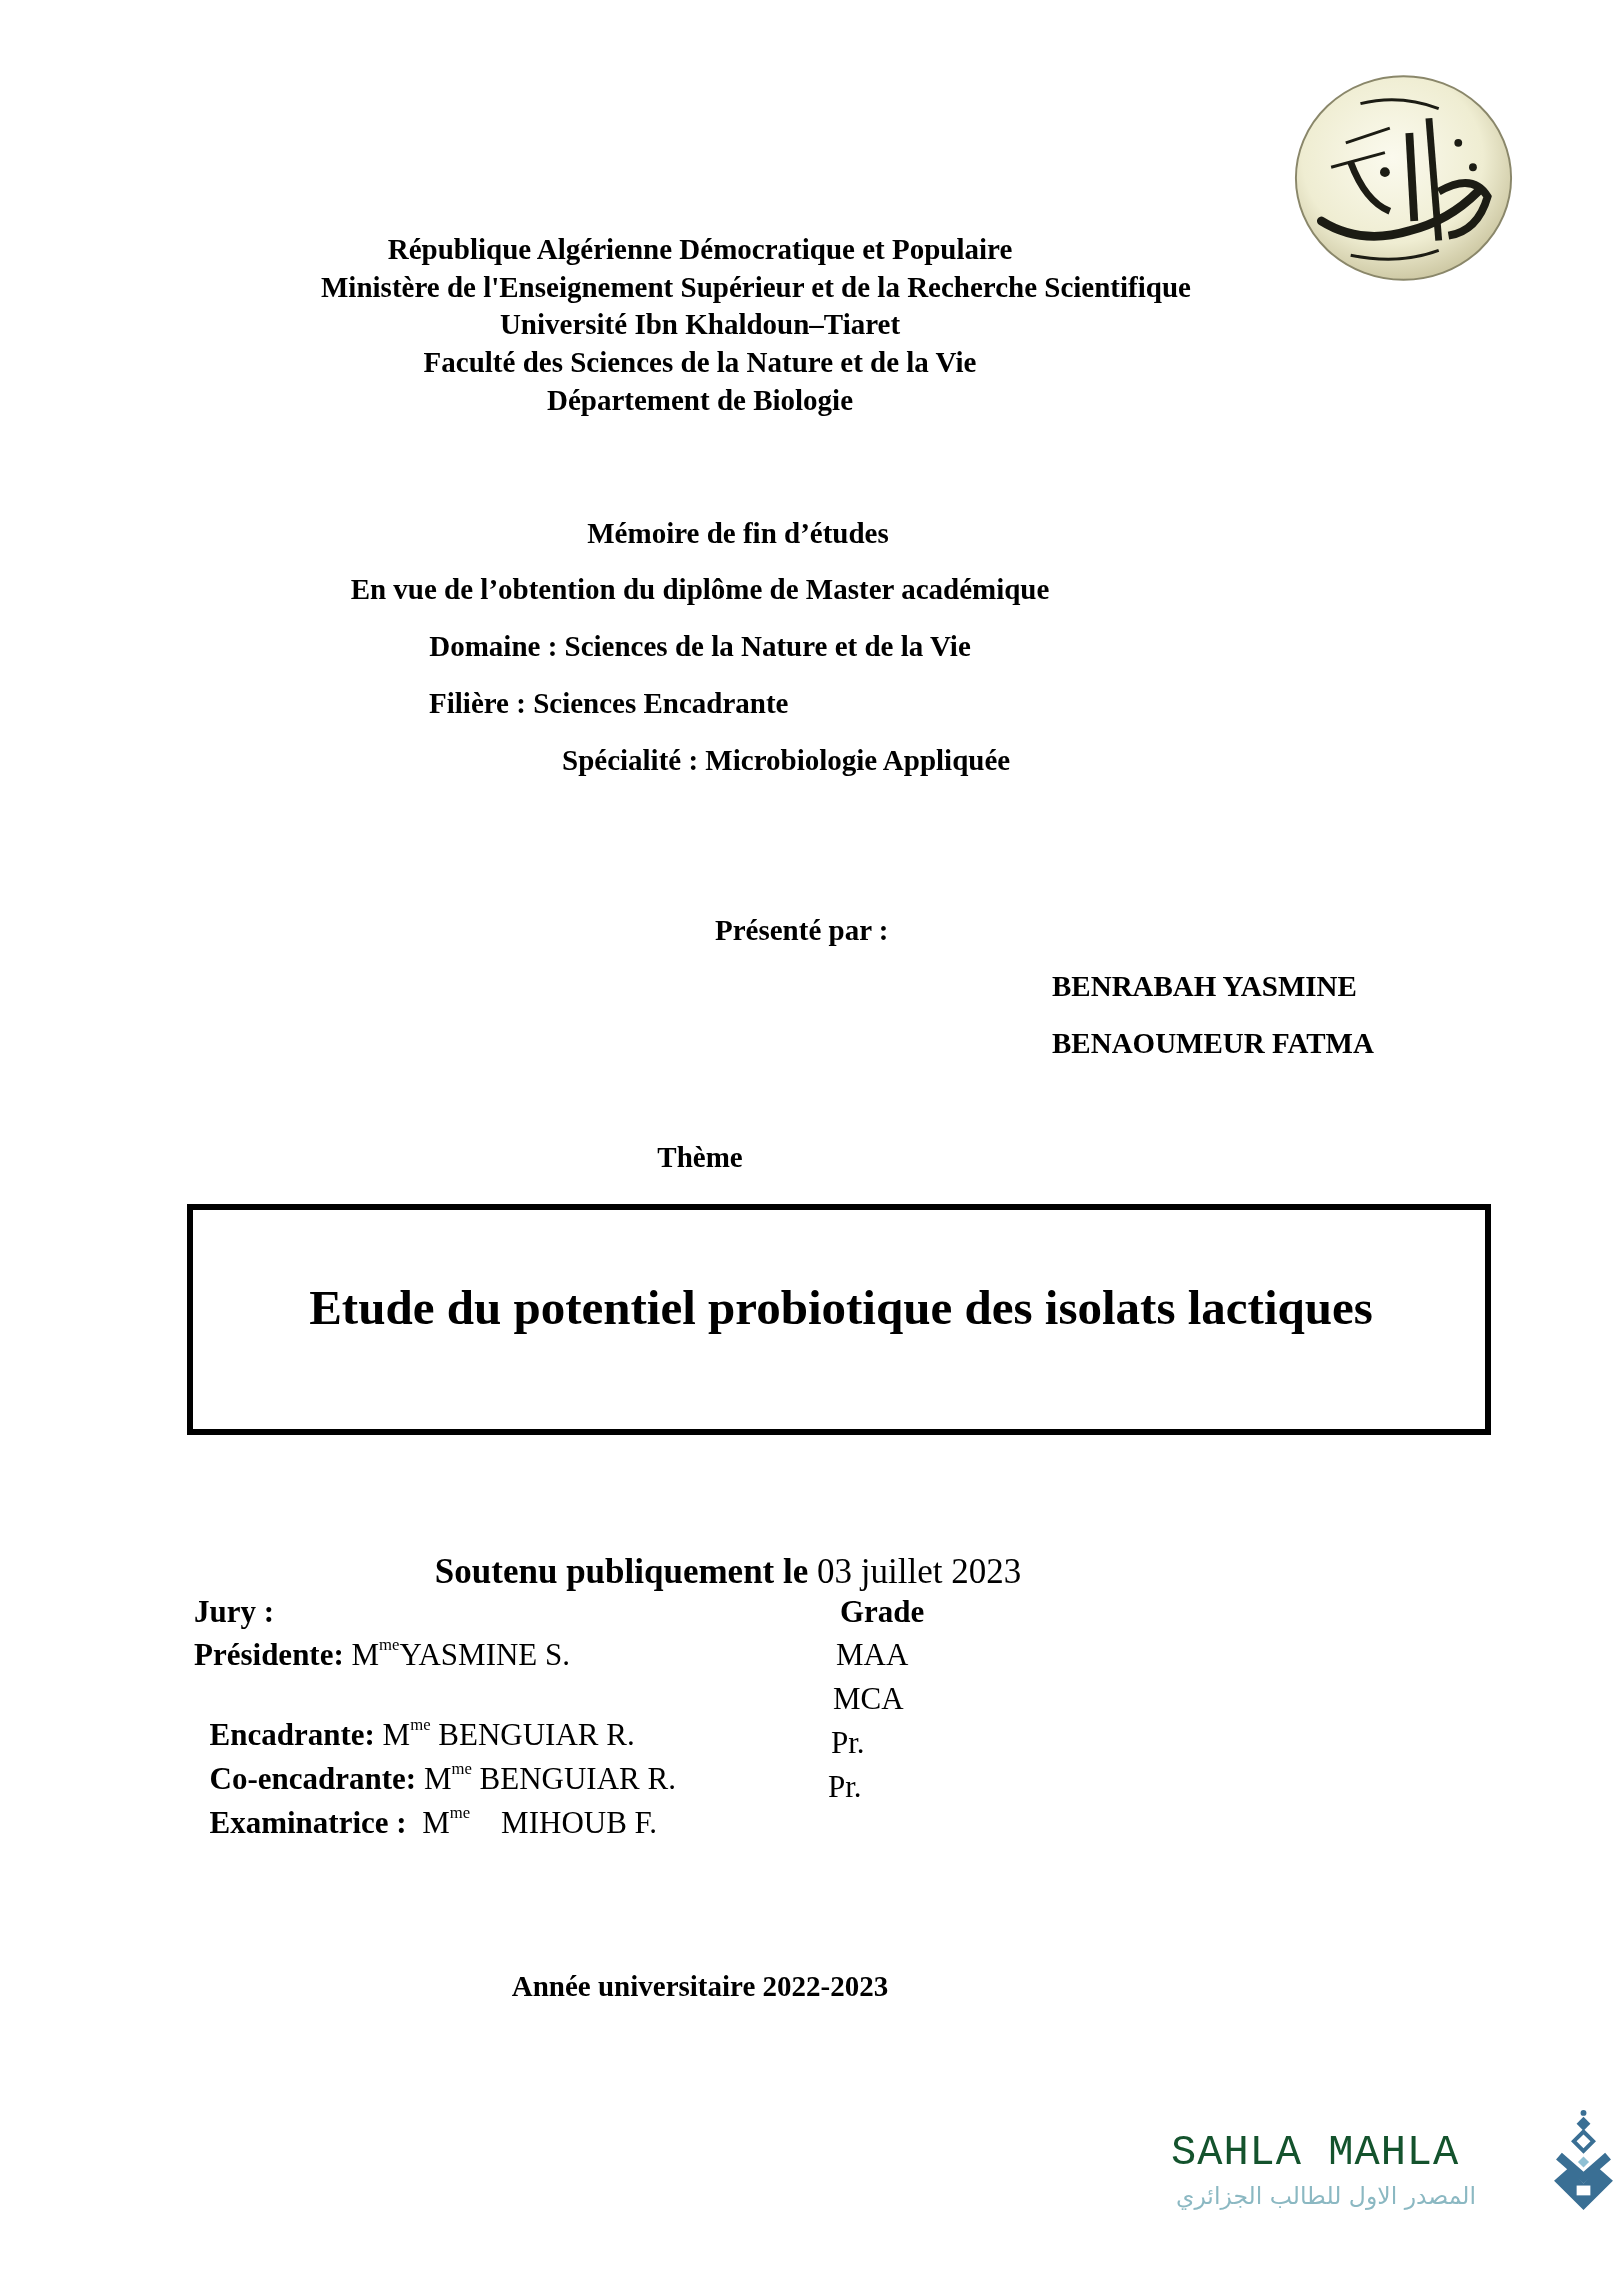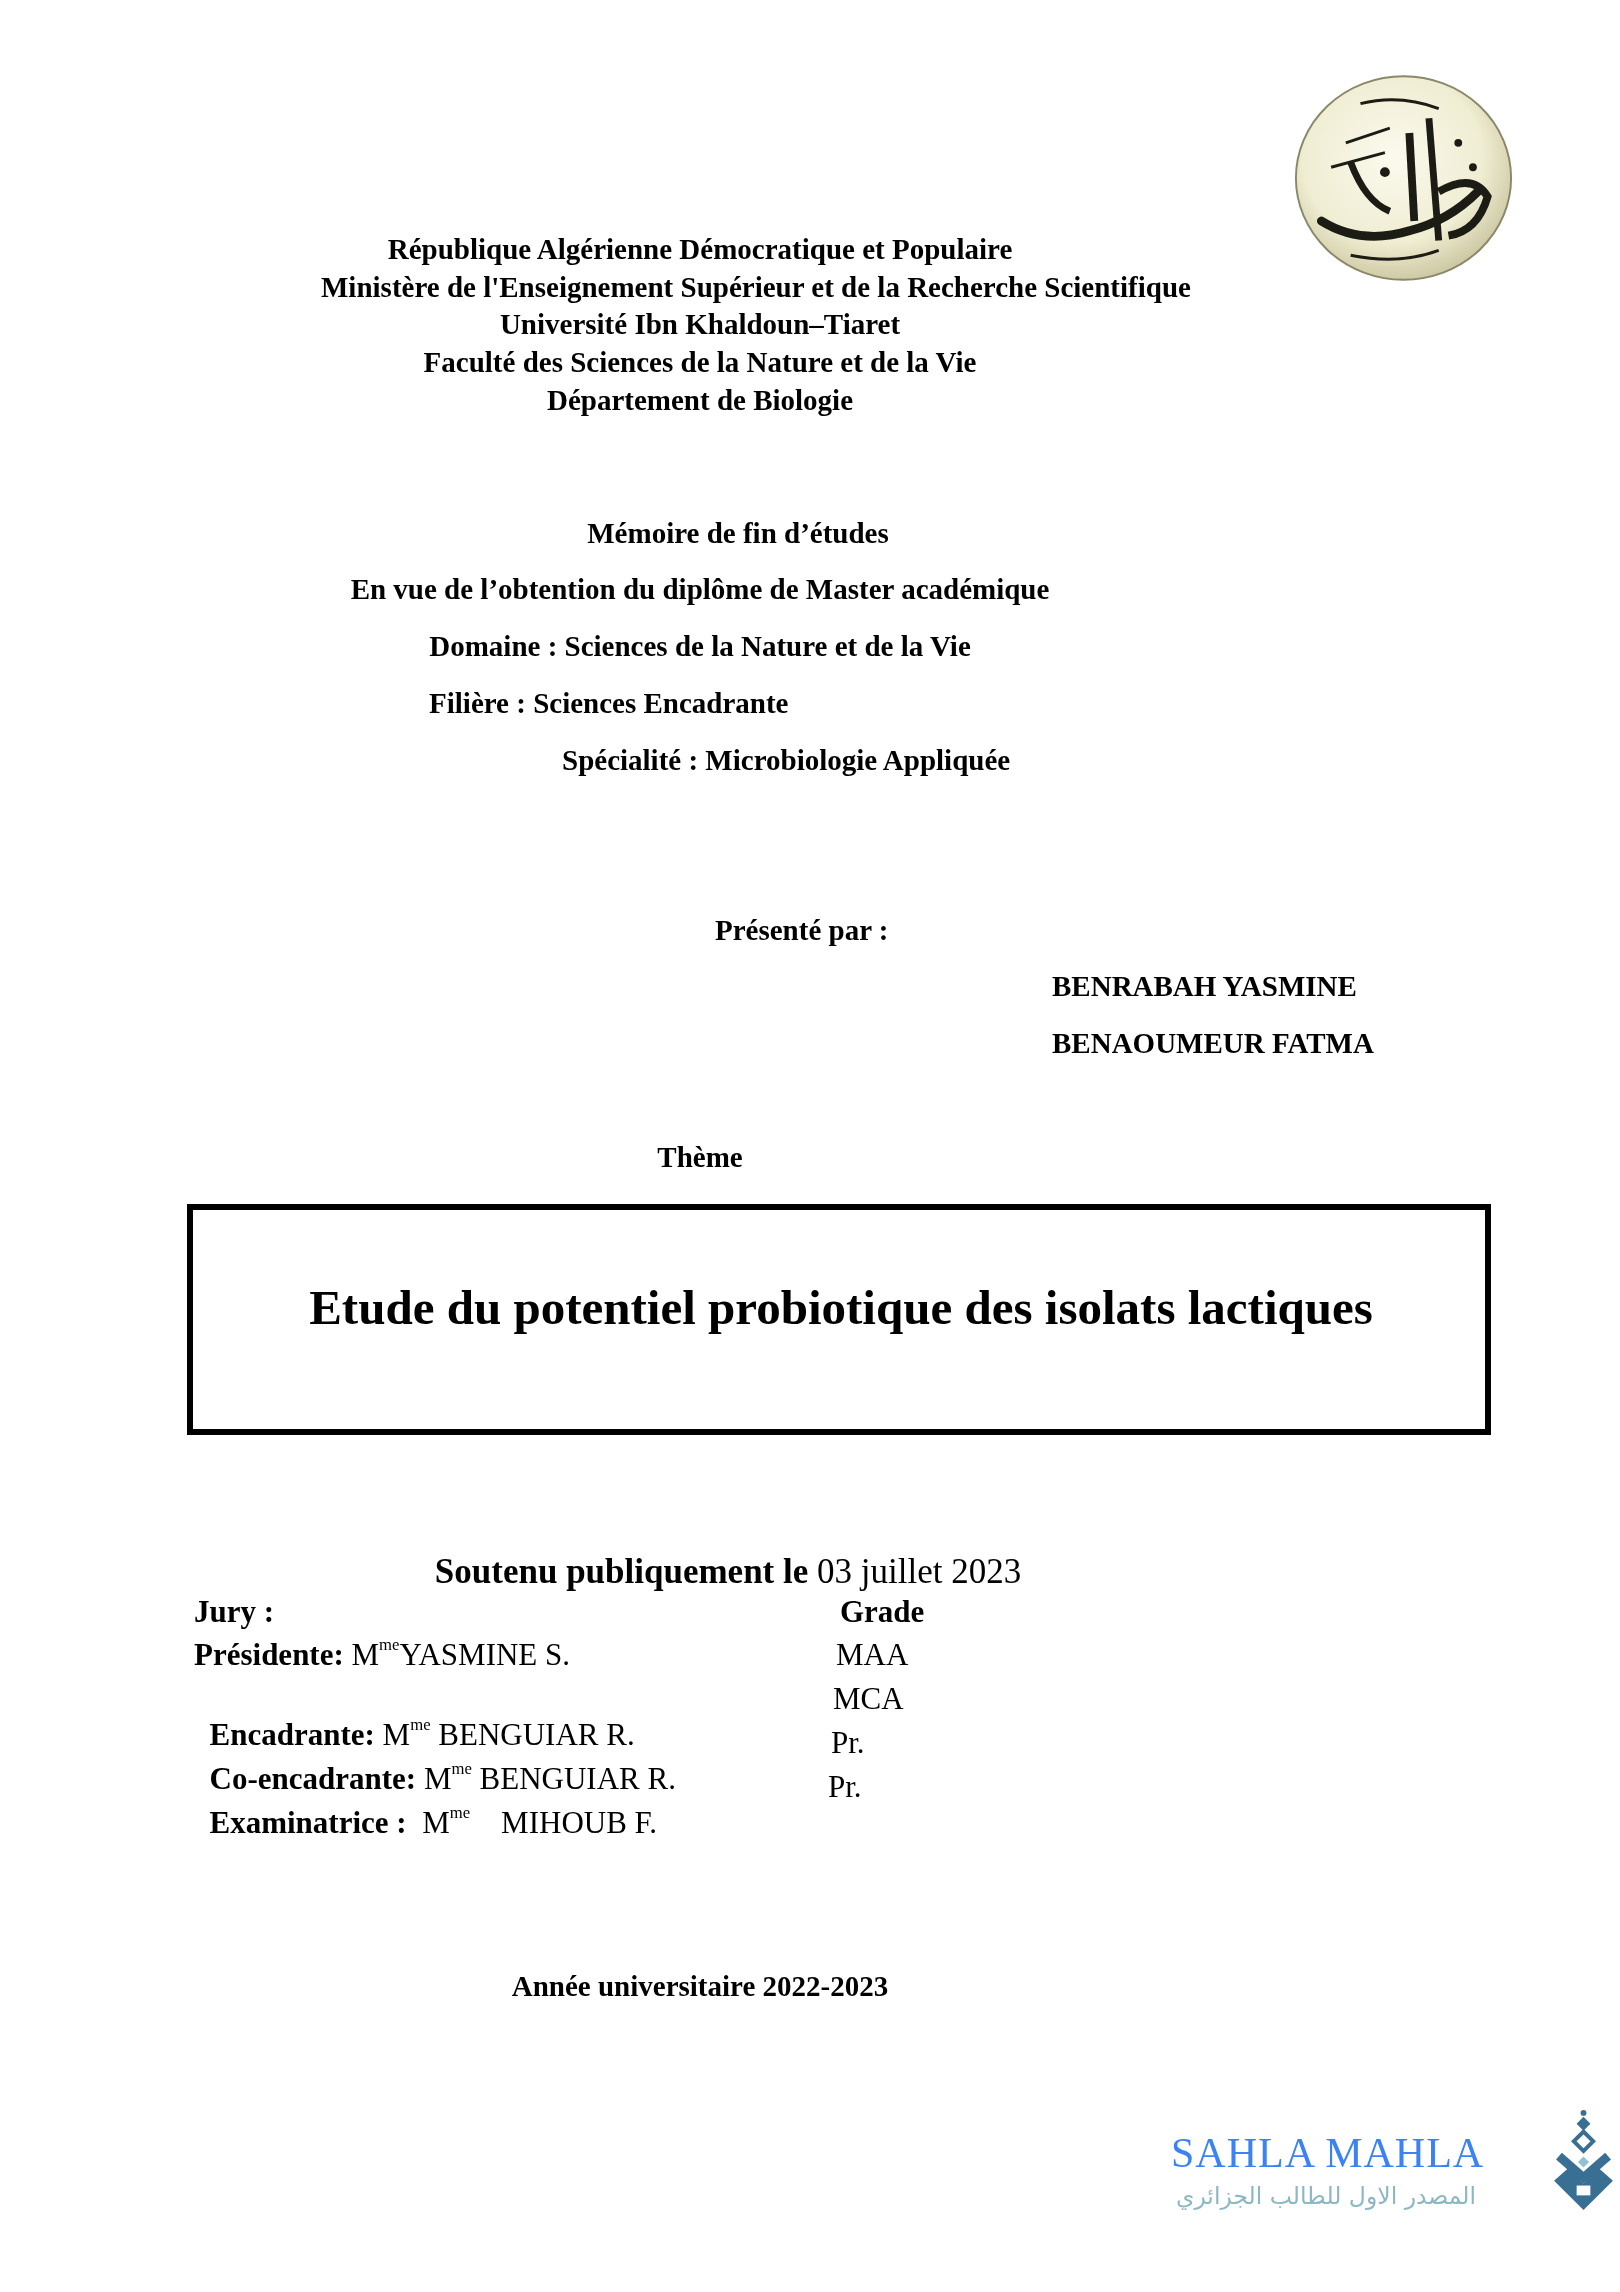--- a/index.html
+++ b/index.html
@@ -10,22 +10,22 @@
   .b { font-weight:bold; }
   .hdr { font-size:29px; font-weight:bold; line-height:37px; white-space:nowrap; }
   .sec { font-size:29px; font-weight:bold; white-space:nowrap; }
   .logo { left:1292px; top:74px; width:223px; height:208px; }
   .title-box { left:187px; top:1204px; width:1292px; height:219px;
                border:6.9px solid #000; }
   .title-text { left:188px; width:1306px; top:1279px; text-align:center;
                 font-size:49px; font-weight:bold; white-space:nowrap; }
   .jury { font-size:31px; white-space:nowrap; }
   .jury sup { font-size:16.7px; vertical-align:top; position:relative; top:-2px; }
-  .wm-text { left:1171px; top:2129px; font-family:Liberation Serif, serif;
-             font-size:42px; color:#3b82f6; letter-spacing:1px; white-space:nowrap; }
+  .wm-text { left:1171px; top:2129px; font-family:Liberation Mono, monospace;
+             font-size:42px; color:#14532d; letter-spacing:1px; white-space:nowrap; }
   .wm-ar { left:1176px; top:2182px; font-family:"DejaVu Sans", sans-serif;
            font-size:23.5px; color:#8bb8c2; white-space:nowrap; direction:rtl; }
   .wm-icon { left:1549px; top:2107px; width:69px; height:108px; }
 </style>
 </head>
 <body>
 
 <div class="abs logo">
   <svg width="223" height="208" viewBox="0 0 228 212">
     <defs>

